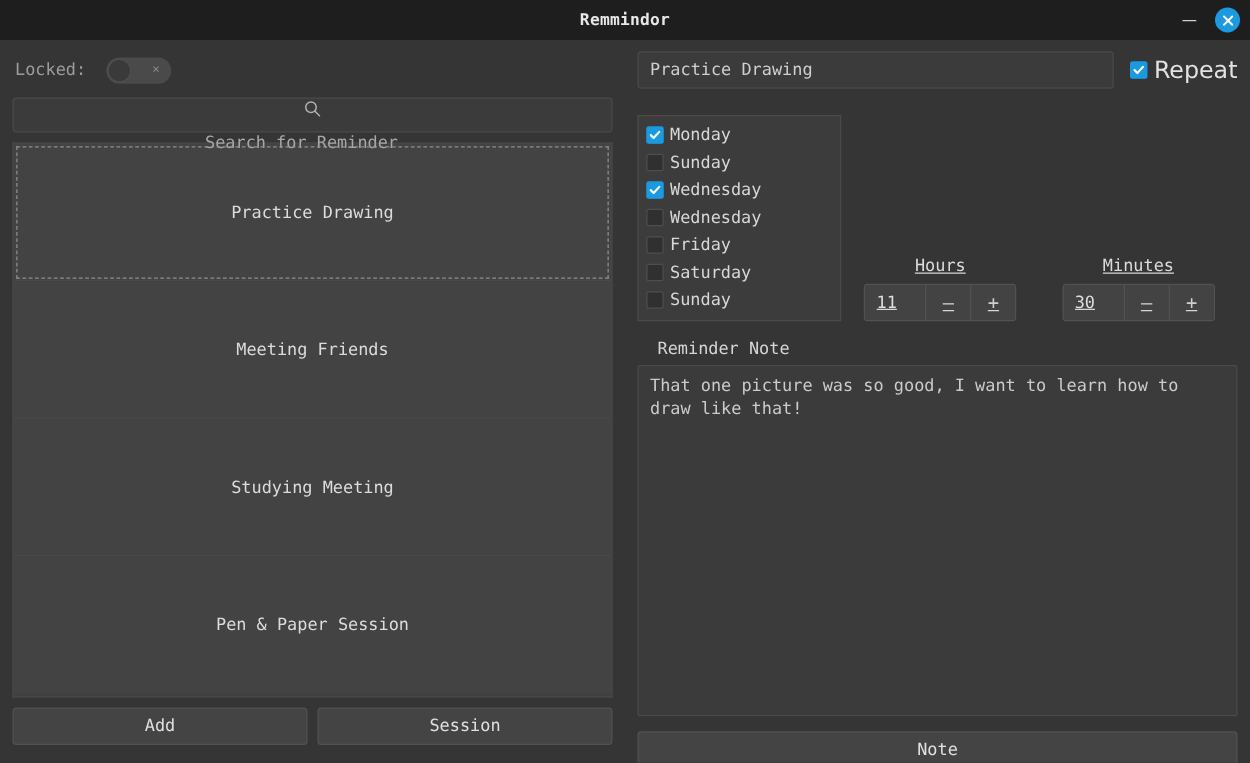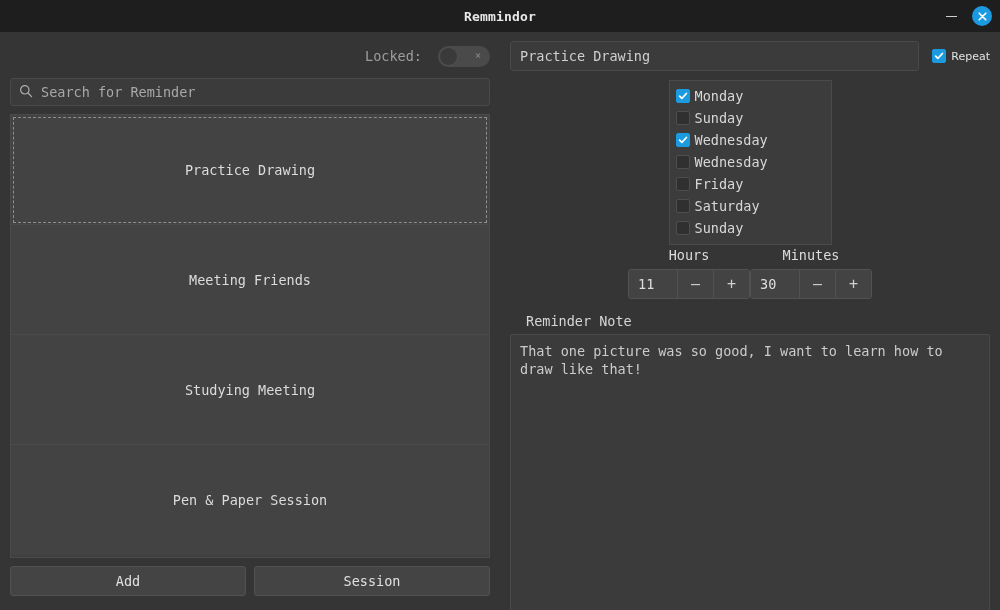--- a/index.html
+++ b/index.html
@@ -77,21 +77,20 @@
     width: 480px;
     height: 562px;
   }
 
   .locked-row {
     display: flex;
     align-items: center;
     height: 32px;
     gap: 16px;
     padding-left: 2px;
-    justify-content: flex-end;
   }
   .locked-label {
     font-size: 13.5px;
     color: #9d9d9d;
   }
   .toggle {
     width: 52px; height: 21px;
     border-radius: 11px;
     background: #4a4a4a;
     position: relative;
@@ -117,20 +116,21 @@
   .search-wrap {
     margin-top: 6px;
     height: 28px;
     background: #3b3b3b;
     border: 1px solid #4a4a4a;
     border-radius: 3px;
     display: flex;
     align-items: center;
     padding: 0 8px;
     gap: 8px;
+    flex-direction: column;
   }
   .search-icon { display: block; flex: 0 0 auto; }
   .search-input {
     flex: 1 1 auto;
     background: transparent;
     border: none;
     outline: none;
     color: #b9b9b9;
     font-family: inherit;
     font-size: 13.5px;
@@ -222,30 +222,29 @@
   .cbx svg { display: block; }
 
   .repeat-wrap {
     display: flex;
     align-items: center;
     gap: 5px;
     flex: 0 0 auto;
     cursor: pointer;
   }
   .repeat-label {
-    font-size: 11px;
+    font-size: 19px;
     color: #e2e2e2;
     font-family: "DejaVu Sans", "Liberation Sans", sans-serif;
   }
 
   .mid-row {
-    margin-top: 8px;
-    display: flex;
-    align-items: center;
-    flex-direction: column;
+    margin-top: 20px;
+    display: flex;
+    align-items: flex-end;
   }
 
   .days-panel {
     width: 163px;
     background: #3c3c3c;
     border: 1px solid #4a4a4a;
     padding: 4px 6px 5px 6px;
   }
   .day-row {
     display: flex;
@@ -258,21 +257,21 @@
     font-size: 13.5px;
     color: #d8d8d8;
   }
 
   .spinners {
     flex: 1 1 auto;
     display: flex;
     justify-content: space-around;
     padding-top: 2px;
   }
-  .spinner-group { display: flex; flex-direction: column; align-items: center; }
+  .spinner-group { display: flex; flex-direction: column; align-items: center; text-decoration: underline; }
   .spinner-title {
     font-size: 13.5px;
     color: #dcdcdc;
     margin-bottom: 6px;
   }
   .spinner {
     display: flex;
     border: 1px solid #525252;
     border-radius: 3px;
     overflow: hidden;

